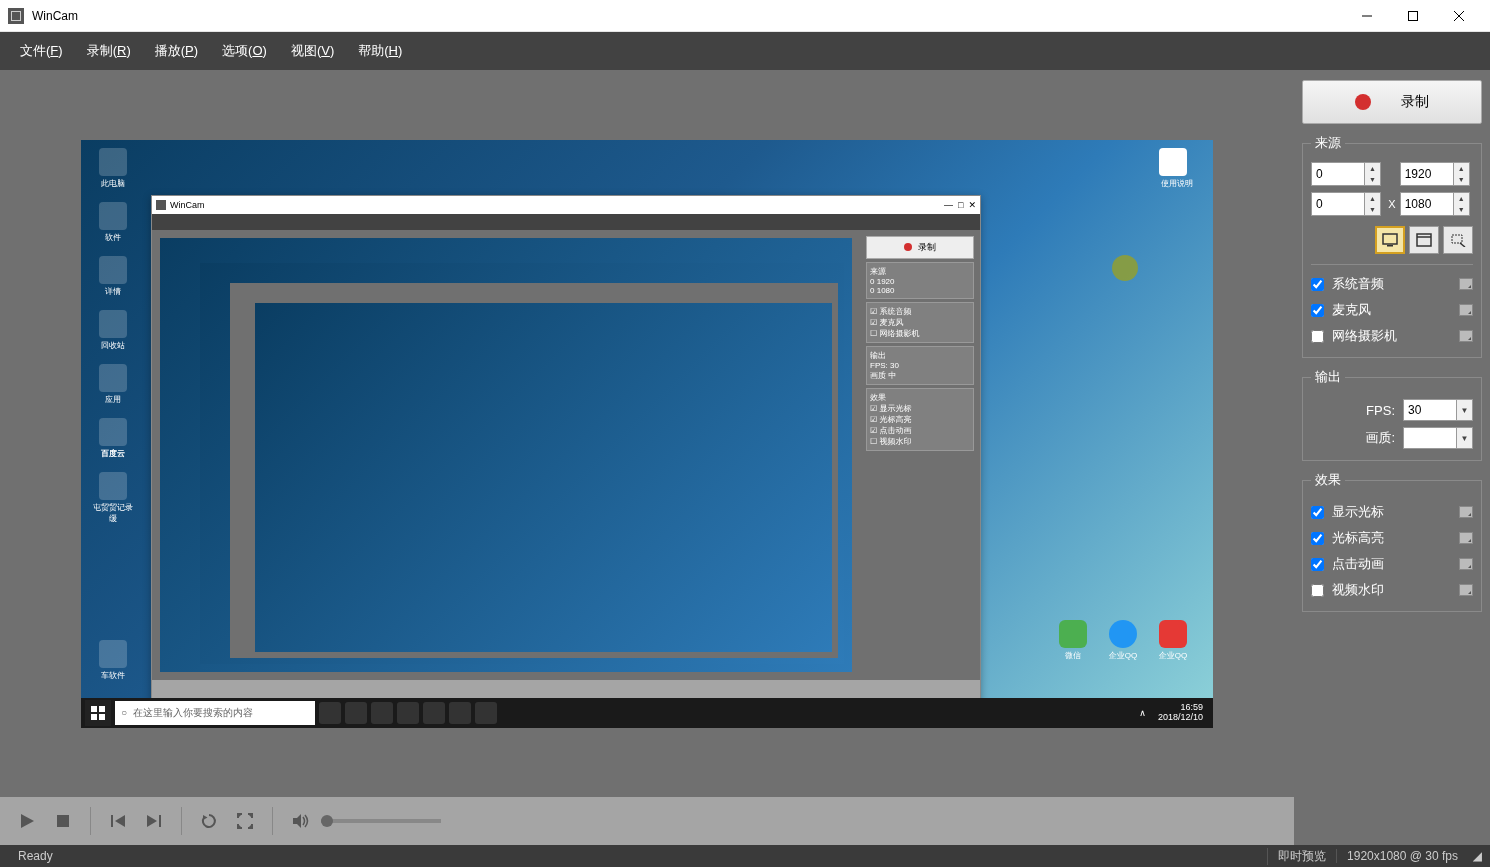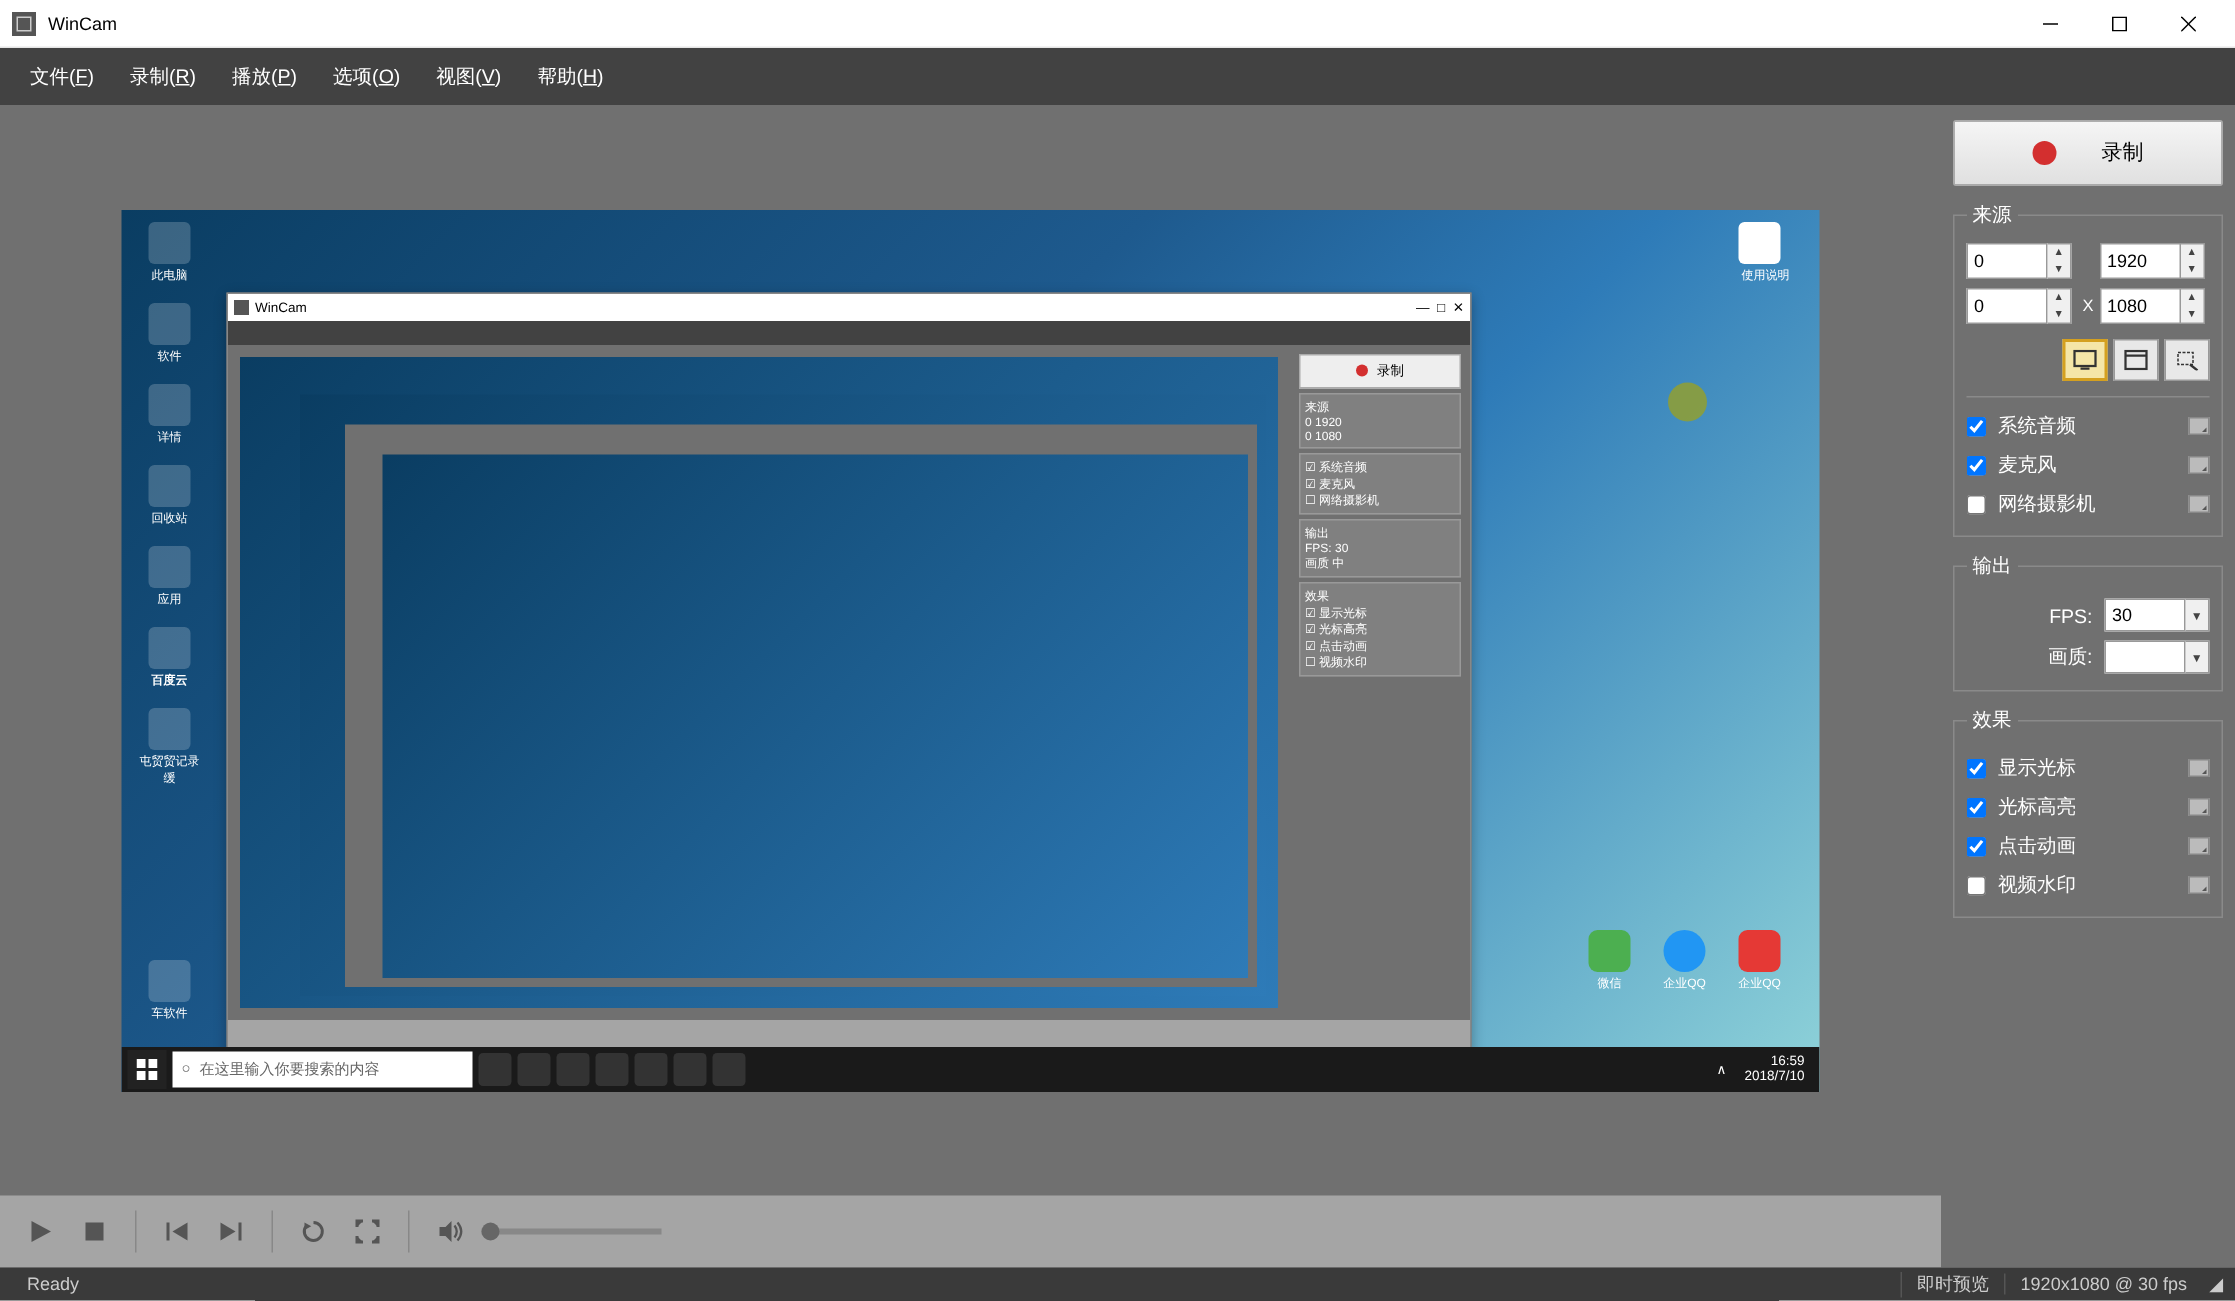--- a/index.html
+++ b/index.html
@@ -200,21 +200,21 @@
           <div class="task-ico"></div>
           <div class="task-ico"></div>
           <div class="task-ico"></div>
           <div class="task-ico"></div>
           <div class="task-ico"></div>
           <div class="task-ico"></div>
           <div class="tray">
             <span>∧</span>
             <div class="clock">
                 <div>16:59</div>
-                <div>2018/7/10</div>
+                <div>2018/12/10</div>
               </div>
           </div>
         </div>
       </div>
     </div>
 
     <div class="playback">
       <div class="pbtn">
           <svg viewBox="0 0 18 18">
             <polygon points="3,2 16,9 3,16"></polygon>

